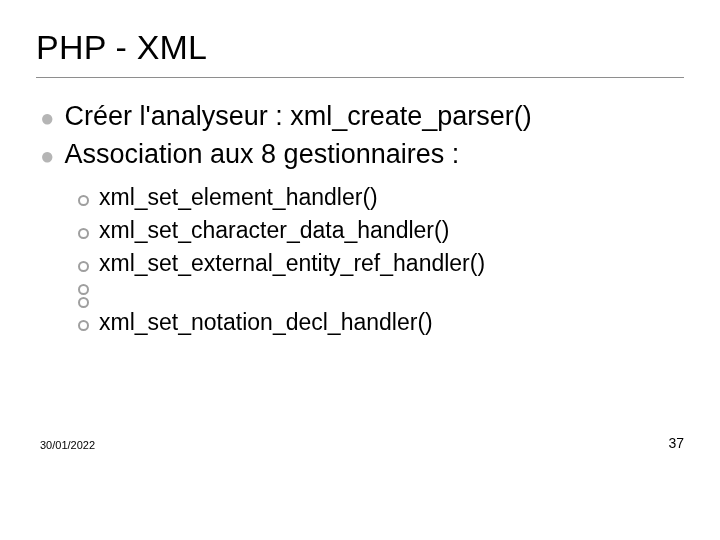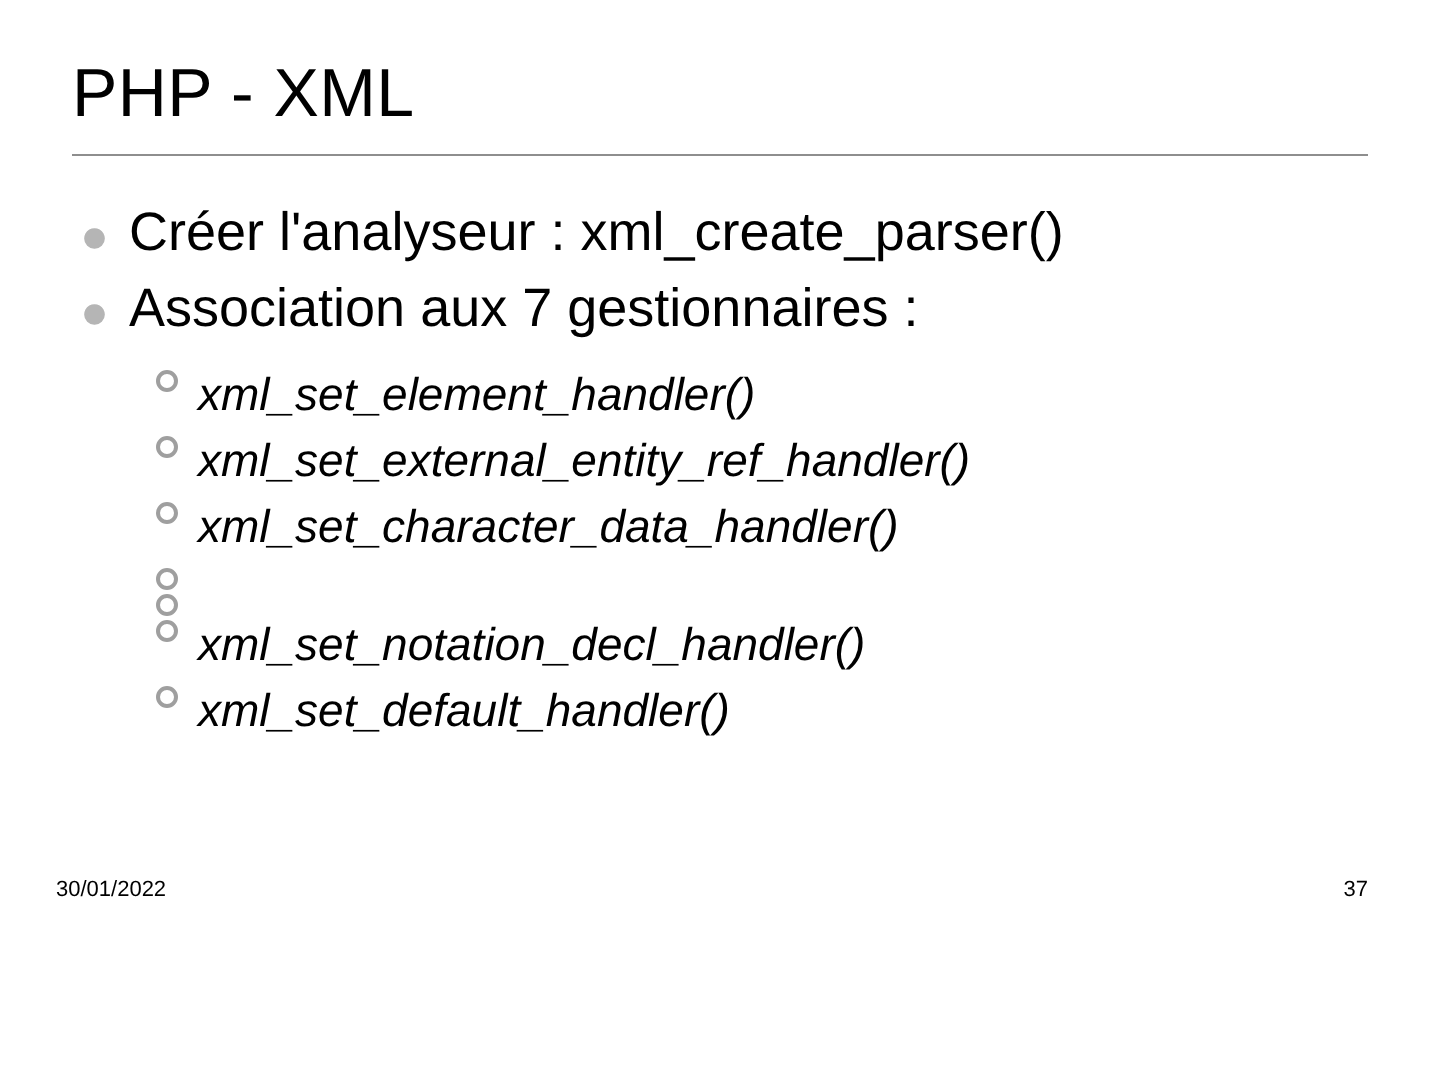--- a/index.html
+++ b/index.html
@@ -5,24 +5,24 @@
   * { margin: 0; padding: 0; box-sizing: border-box; }
   html, body { width: 720px; height: 540px; background: #ffffff; font-family: Arial, Helvetica, sans-serif; color: #000; }
   .slide { width: 720px; height: 469px; position: relative; padding: 28px 36px 0 36px; }
   .title-wrap { border-bottom: 1px solid #8e8e8e; padding-bottom: 10px; margin-bottom: 22px; }
   .title { font-size: 34px; font-weight: 400; letter-spacing: 0.2px; }
   .body { padding-left: 4px; }
   .li1 { display: flex; align-items: baseline; font-size: 27px; line-height: 1.25; margin-bottom: 4px; }
   .li1 .bullet { color: #b5b5b5; margin-right: 10px; font-size: 24px; position: relative; top: 1px; }
   .li1 .italic { }
   .sublist { margin-top: 10px; padding-left: 38px; }
-  .li2 { display: flex; align-items: flex-start; font-size: 23px; line-height: 1.35; font-style: italic; margin-bottom: 2px; }
+  .li2 { display: flex; align-items: center; font-size: 23px; line-height: 1.35; margin-bottom: 2px; }
   .li2 .ring { width: 11px; height: 11px; border: 2px solid #9f9f9f; border-radius: 50%; display: inline-block; margin-right: 10px; flex: 0 0 auto; position: relative; top: 3px; }
-  .footer-left { position: absolute; left: 28px; bottom: 18px; font-size: 11px; color: #000; }
-  .footer-right { position: absolute; right: 36px; bottom: 18px; font-size: 11px; color: #000; }
+  .footer-left { position: absolute; left: 40px; bottom: 18px; font-size: 11px; color: #000; }
+  .footer-right { position: absolute; right: 36px; bottom: 18px; font-size: 14px; color: #000; }
 </style>
 </head>
 <body>
 
 <div class="slide">
   <div class="title-wrap">
     <h1 class="title">PHP - XML</h1>
   </div>
 
   <div class="body">
@@ -30,50 +30,46 @@
     <div class="li1">
       <span class="bullet">●</span>
       <span>
         <span>Créer l'analyseur : </span><span class="italic">xml_create_parser()</span>
       </span>
     </div>
 
     <div class="li1">
       <span class="bullet">●</span>
       <span>
-        <span>Association aux 7 gestionnaires :</span><span class="italic"></span>
+        <span>Association aux 8 gestionnaires :</span><span class="italic"></span>
       </span>
     </div>
 
     <div class="sublist">
       <div class="li2">
           <span class="ring"></span>
           <span>xml_set_element_handler()</span>
         </div>
       <div class="li2">
           <span class="ring"></span>
-          <span>xml_set_external_entity_ref_handler()</span>
+          <span>xml_set_character_data_handler()</span>
         </div>
       <div class="li2">
           <span class="ring"></span>
-          <span>xml_set_character_data_handler()</span>
+          <span>xml_set_external_entity_ref_handler()</span>
         </div>
       <div class="li2">
           <span class="ring"></span>
         </div>
       <div class="li2">
           <span class="ring"></span>
         </div>
       <div class="li2">
           <span class="ring"></span>
           <span>xml_set_notation_decl_handler()</span>
         </div>
-      <div class="li2">
-          <span class="ring"></span>
-          <span>xml_set_default_handler()</span>
-        </div>
     </div>
 
   </div>
 
   <div class="footer-left">30/01/2022</div>
   <div class="footer-right">37</div>
 </div>
 
 </body></html>

